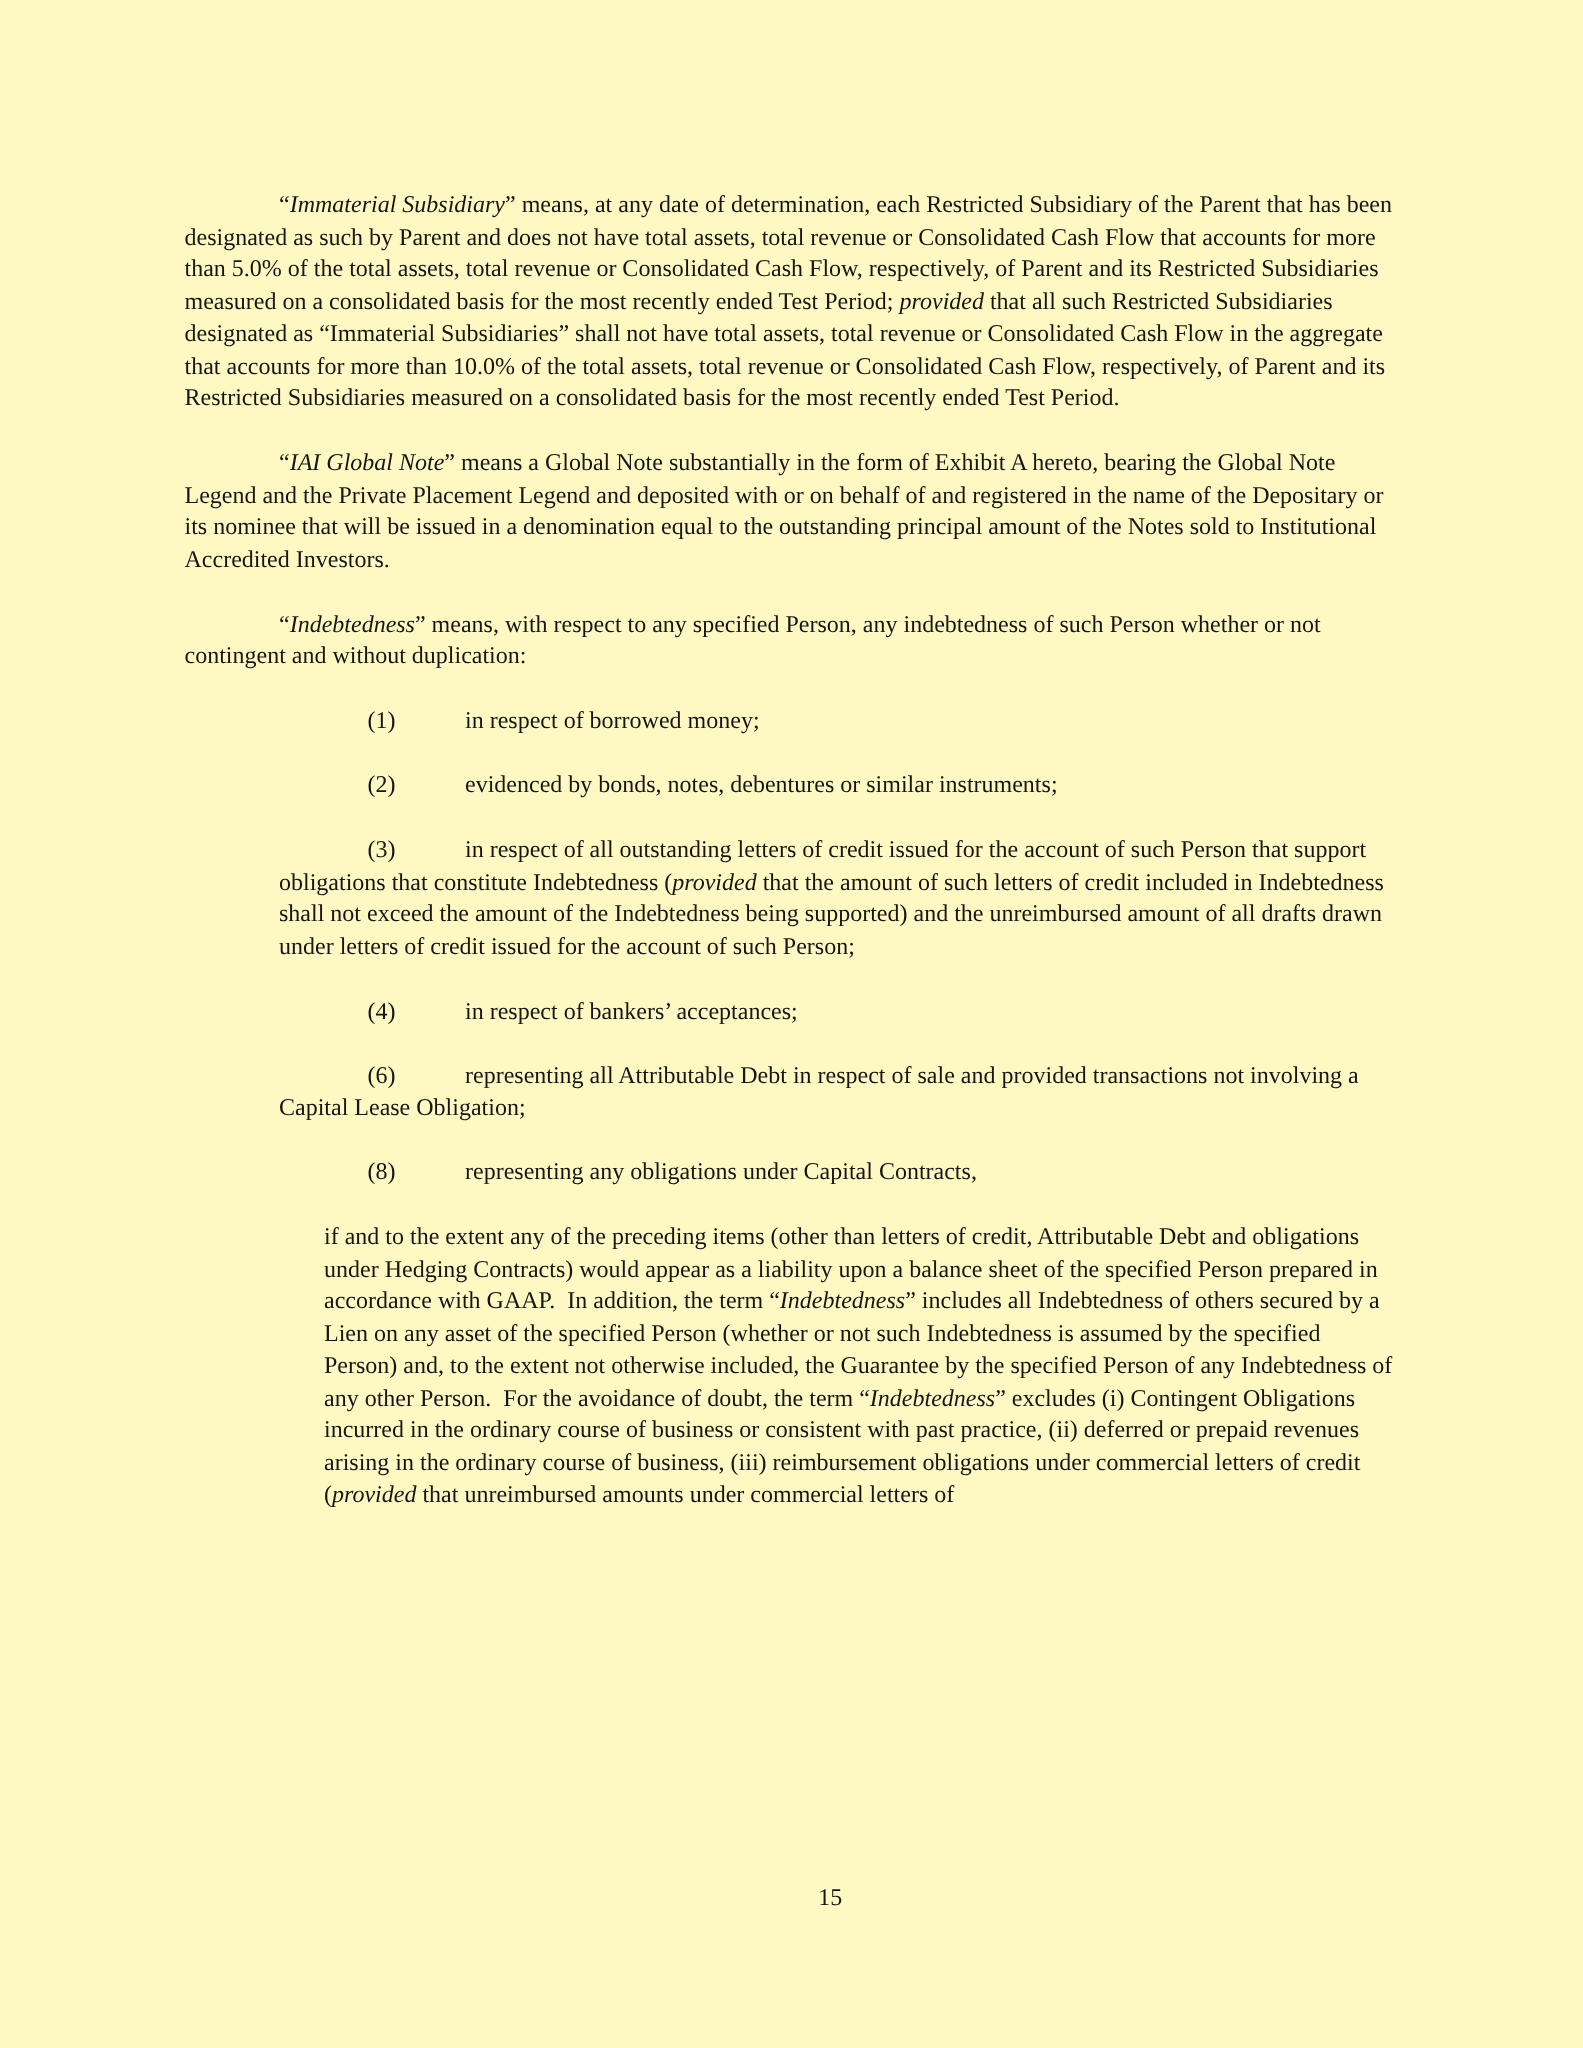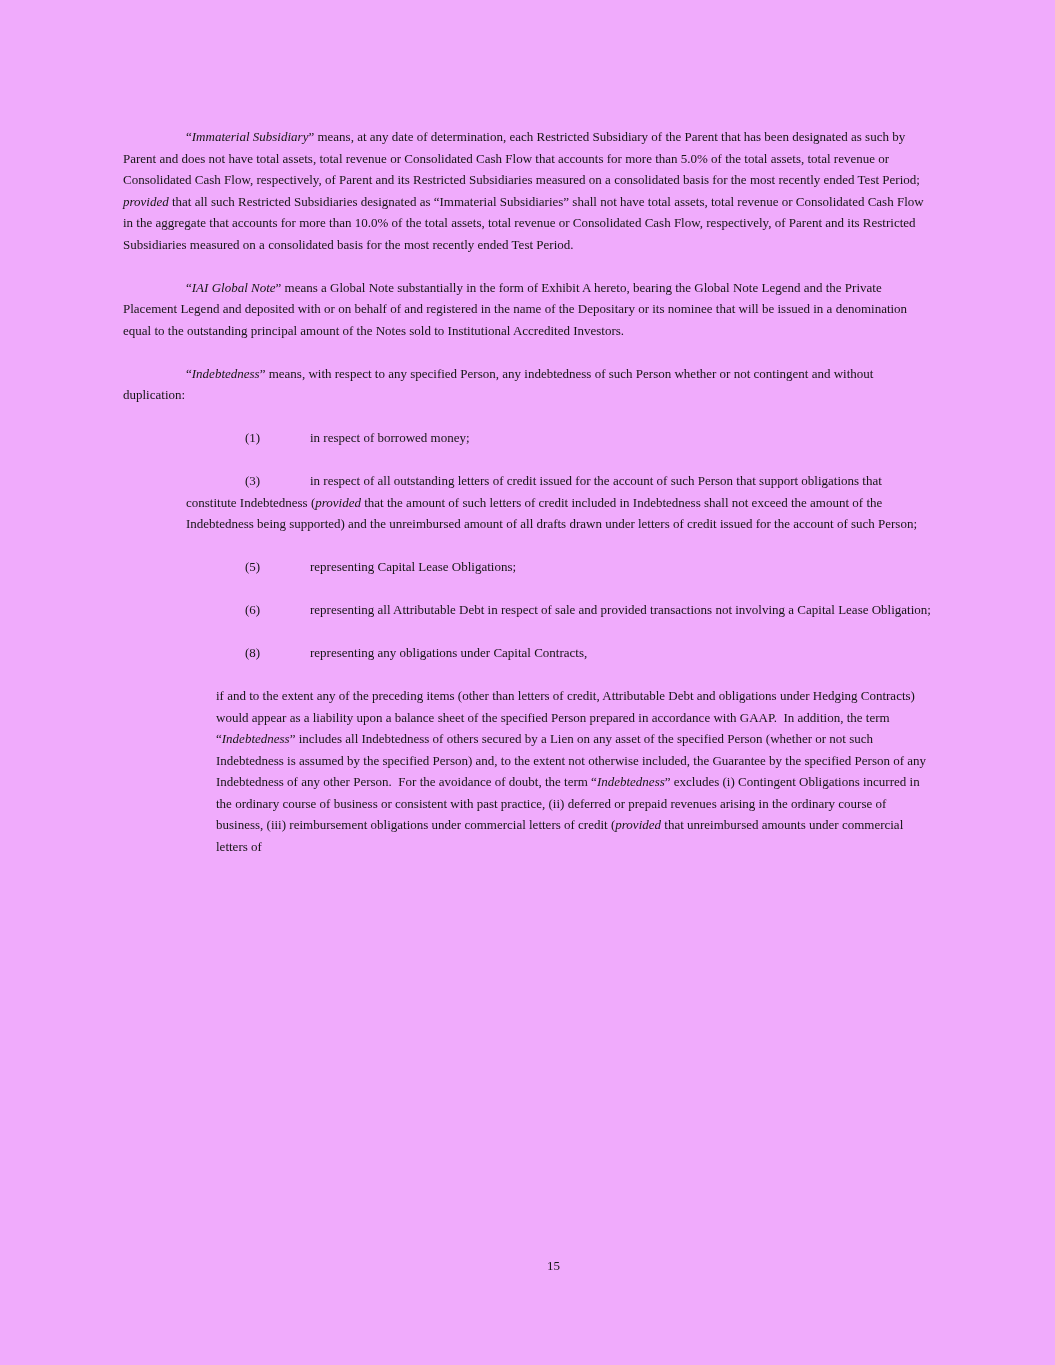--- a/index.html
+++ b/index.html
@@ -4,25 +4,25 @@
 <style>
   html, body {
     margin: 0;
     padding: 0;
     background: #ffffff;
   }
   .page {
     position: relative;
     width: 1055px;
     height: 1365px;
-    background: #f0abfc;
+    background: #fef9c3;
     box-sizing: border-box;
     padding: 126px 122px 0 123px;
     font-family: "Liberation Serif", "DejaVu Serif", serif;
-    font-size: 13px;
+    font-size: 16px;
     line-height: 21.5px;
     color: #161616;
     overflow: hidden;
   }
   .para {
     margin: 0 0 21.5px 0;
     white-space: pre-wrap;
   }
   .indent {
     text-indent: 63px;
@@ -58,22 +58,23 @@
 <div class="page">
 
   <p class="para indent"><span>“</span><span class="it">Immaterial Subsidiary</span><span>” means, at any date of determination, each Restricted Subsidiary of the Parent that has been designated as such by Parent and does not have total assets, total revenue or Consolidated Cash Flow that accounts for more than 5.0% of the total assets, total revenue or Consolidated Cash Flow, respectively, of Parent and its Restricted Subsidiaries measured on a consolidated basis for the most recently ended Test Period; </span><span class="it">provided</span><span> that all such Restricted Subsidiaries designated as “Immaterial Subsidiaries” shall not have total assets, total revenue or Consolidated Cash Flow in the aggregate that accounts for more than 10.0% of the total assets, total revenue or Consolidated Cash Flow, respectively, of Parent and its Restricted Subsidiaries measured on a consolidated basis for the most recently ended Test Period.</span></p>
 
   <p class="para indent"><span>“</span><span class="it">IAI Global Note</span><span>” means a Global Note substantially in the form of Exhibit A hereto, bearing the Global Note Legend and the Private Placement Legend and deposited with or on behalf of and registered in the name of the Depositary or its nominee that will be issued in a denomination equal to the outstanding principal amount of the Notes sold to Institutional Accredited Investors.</span></p>
 
   <p class="para indent"><span>“</span><span class="it">Indebtedness</span><span>” means, with respect to any specified Person, any indebtedness of such Person whether or not contingent and without duplication:</span></p>
 
   <div>
     <div class="item"><span class="num">(1)</span><span>in respect of borrowed money;</span></div>
+    <div class="item"><span class="num">(2)</span><span>evidenced by bonds, notes, debentures or similar instruments;</span></div>
     <div class="item"><span class="num">(3)</span><span>in respect of all outstanding letters of credit issued for the account of such Person that support obligations that constitute Indebtedness (</span><span class="it">provided</span><span> that the amount of such letters of credit included in Indebtedness shall not exceed the amount of the Indebtedness being supported) and the unreimbursed amount of all drafts drawn under letters of credit issued for the account of such Person;</span></div>
-    <div class="item"><span class="num">(5)</span><span>representing Capital Lease Obligations;</span></div>
+    <div class="item"><span class="num">(4)</span><span>in respect of bankers’ acceptances;</span></div>
     <div class="item"><span class="num">(6)</span><span>representing all Attributable Debt in respect of sale and provided transactions not involving a Capital Lease Obligation;</span></div>
     <div class="item"><span class="num">(8)</span><span>representing any obligations under Capital Contracts,</span></div>
   </div>
 
   <p class="para block"><span>if and to the extent any of the preceding items (other than letters of credit, Attributable Debt and obligations under Hedging Contracts) would appear as a liability upon a balance sheet of the specified Person prepared in accordance with GAAP.  In addition, the term “</span><span class="it">Indebtedness</span><span>” includes all Indebtedness of others secured by a Lien on any asset of the specified Person (whether or not such Indebtedness is assumed by the specified Person) and, to the extent not otherwise included, the Guarantee by the specified Person of any Indebtedness of any other Person.  For the avoidance of doubt, the term “</span><span class="it">Indebtedness</span><span>” excludes (i) Contingent Obligations incurred in the ordinary course of business or consistent with past practice, (ii) deferred or prepaid revenues arising in the ordinary course of business, (iii) reimbursement obligations under commercial letters of credit (</span><span class="it">provided</span><span> that unreimbursed amounts under commercial letters of</span></p>
 
   <div class="footer">15</div>
 
 </div>
 

